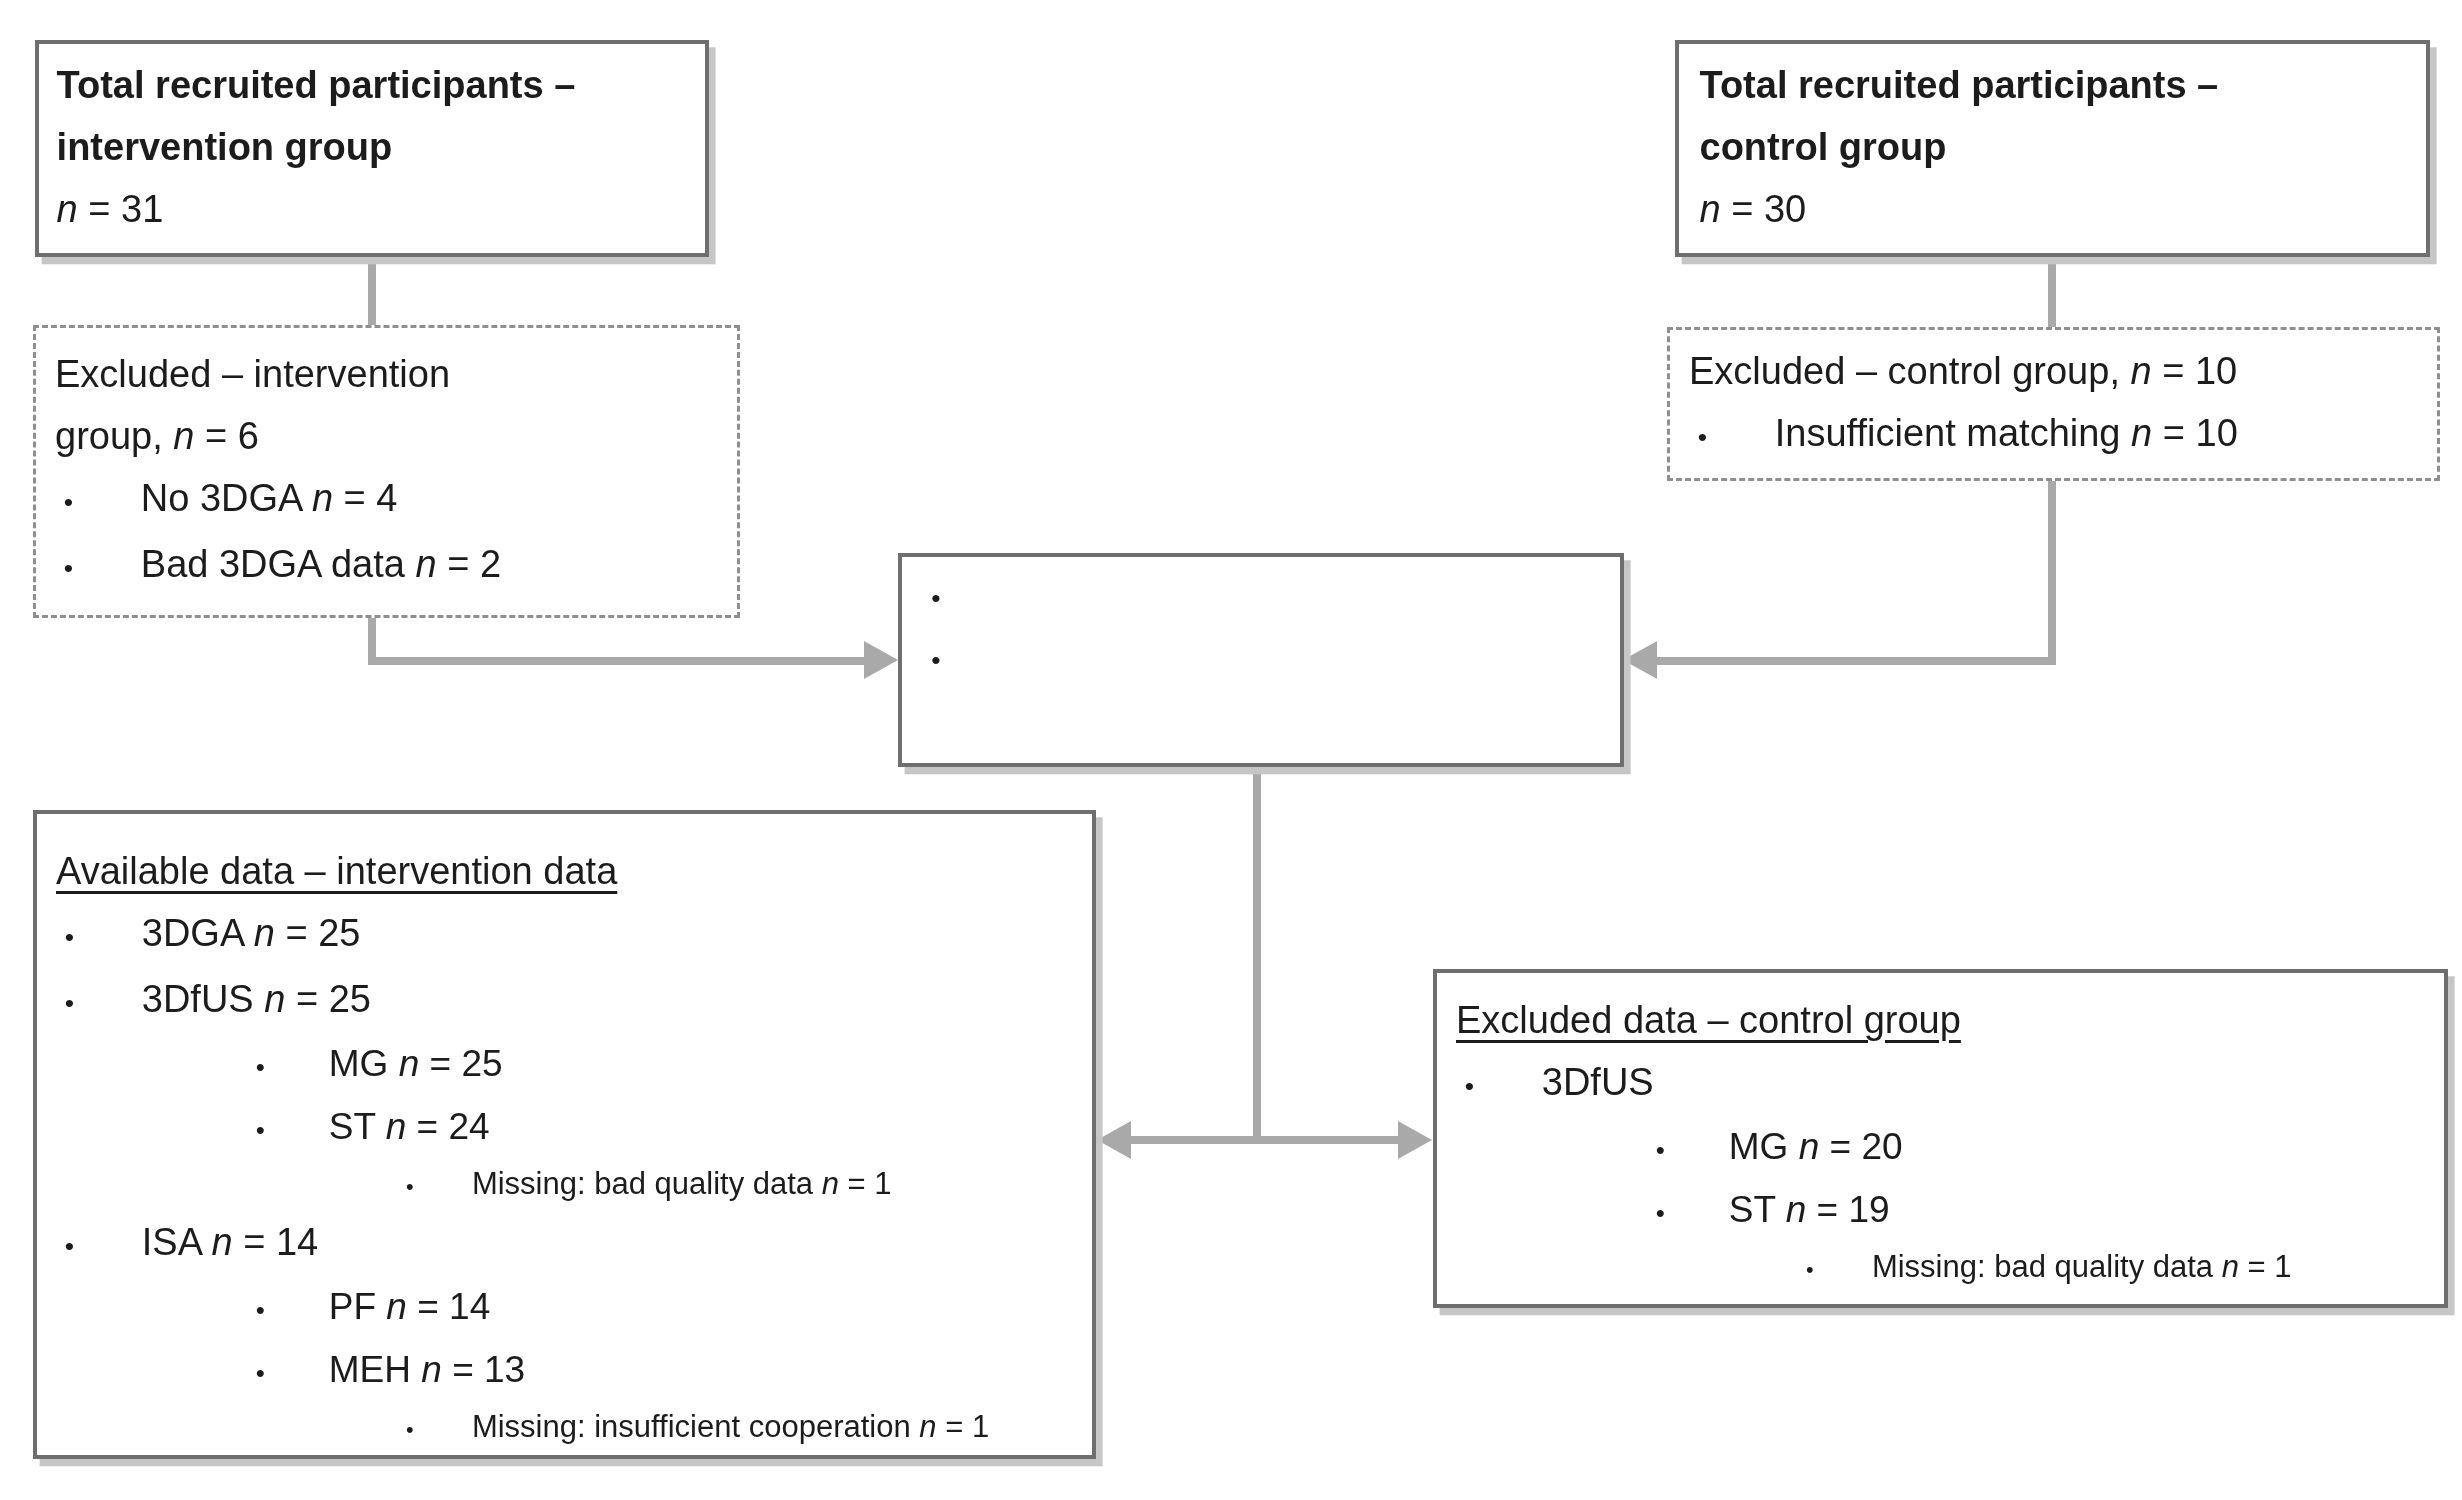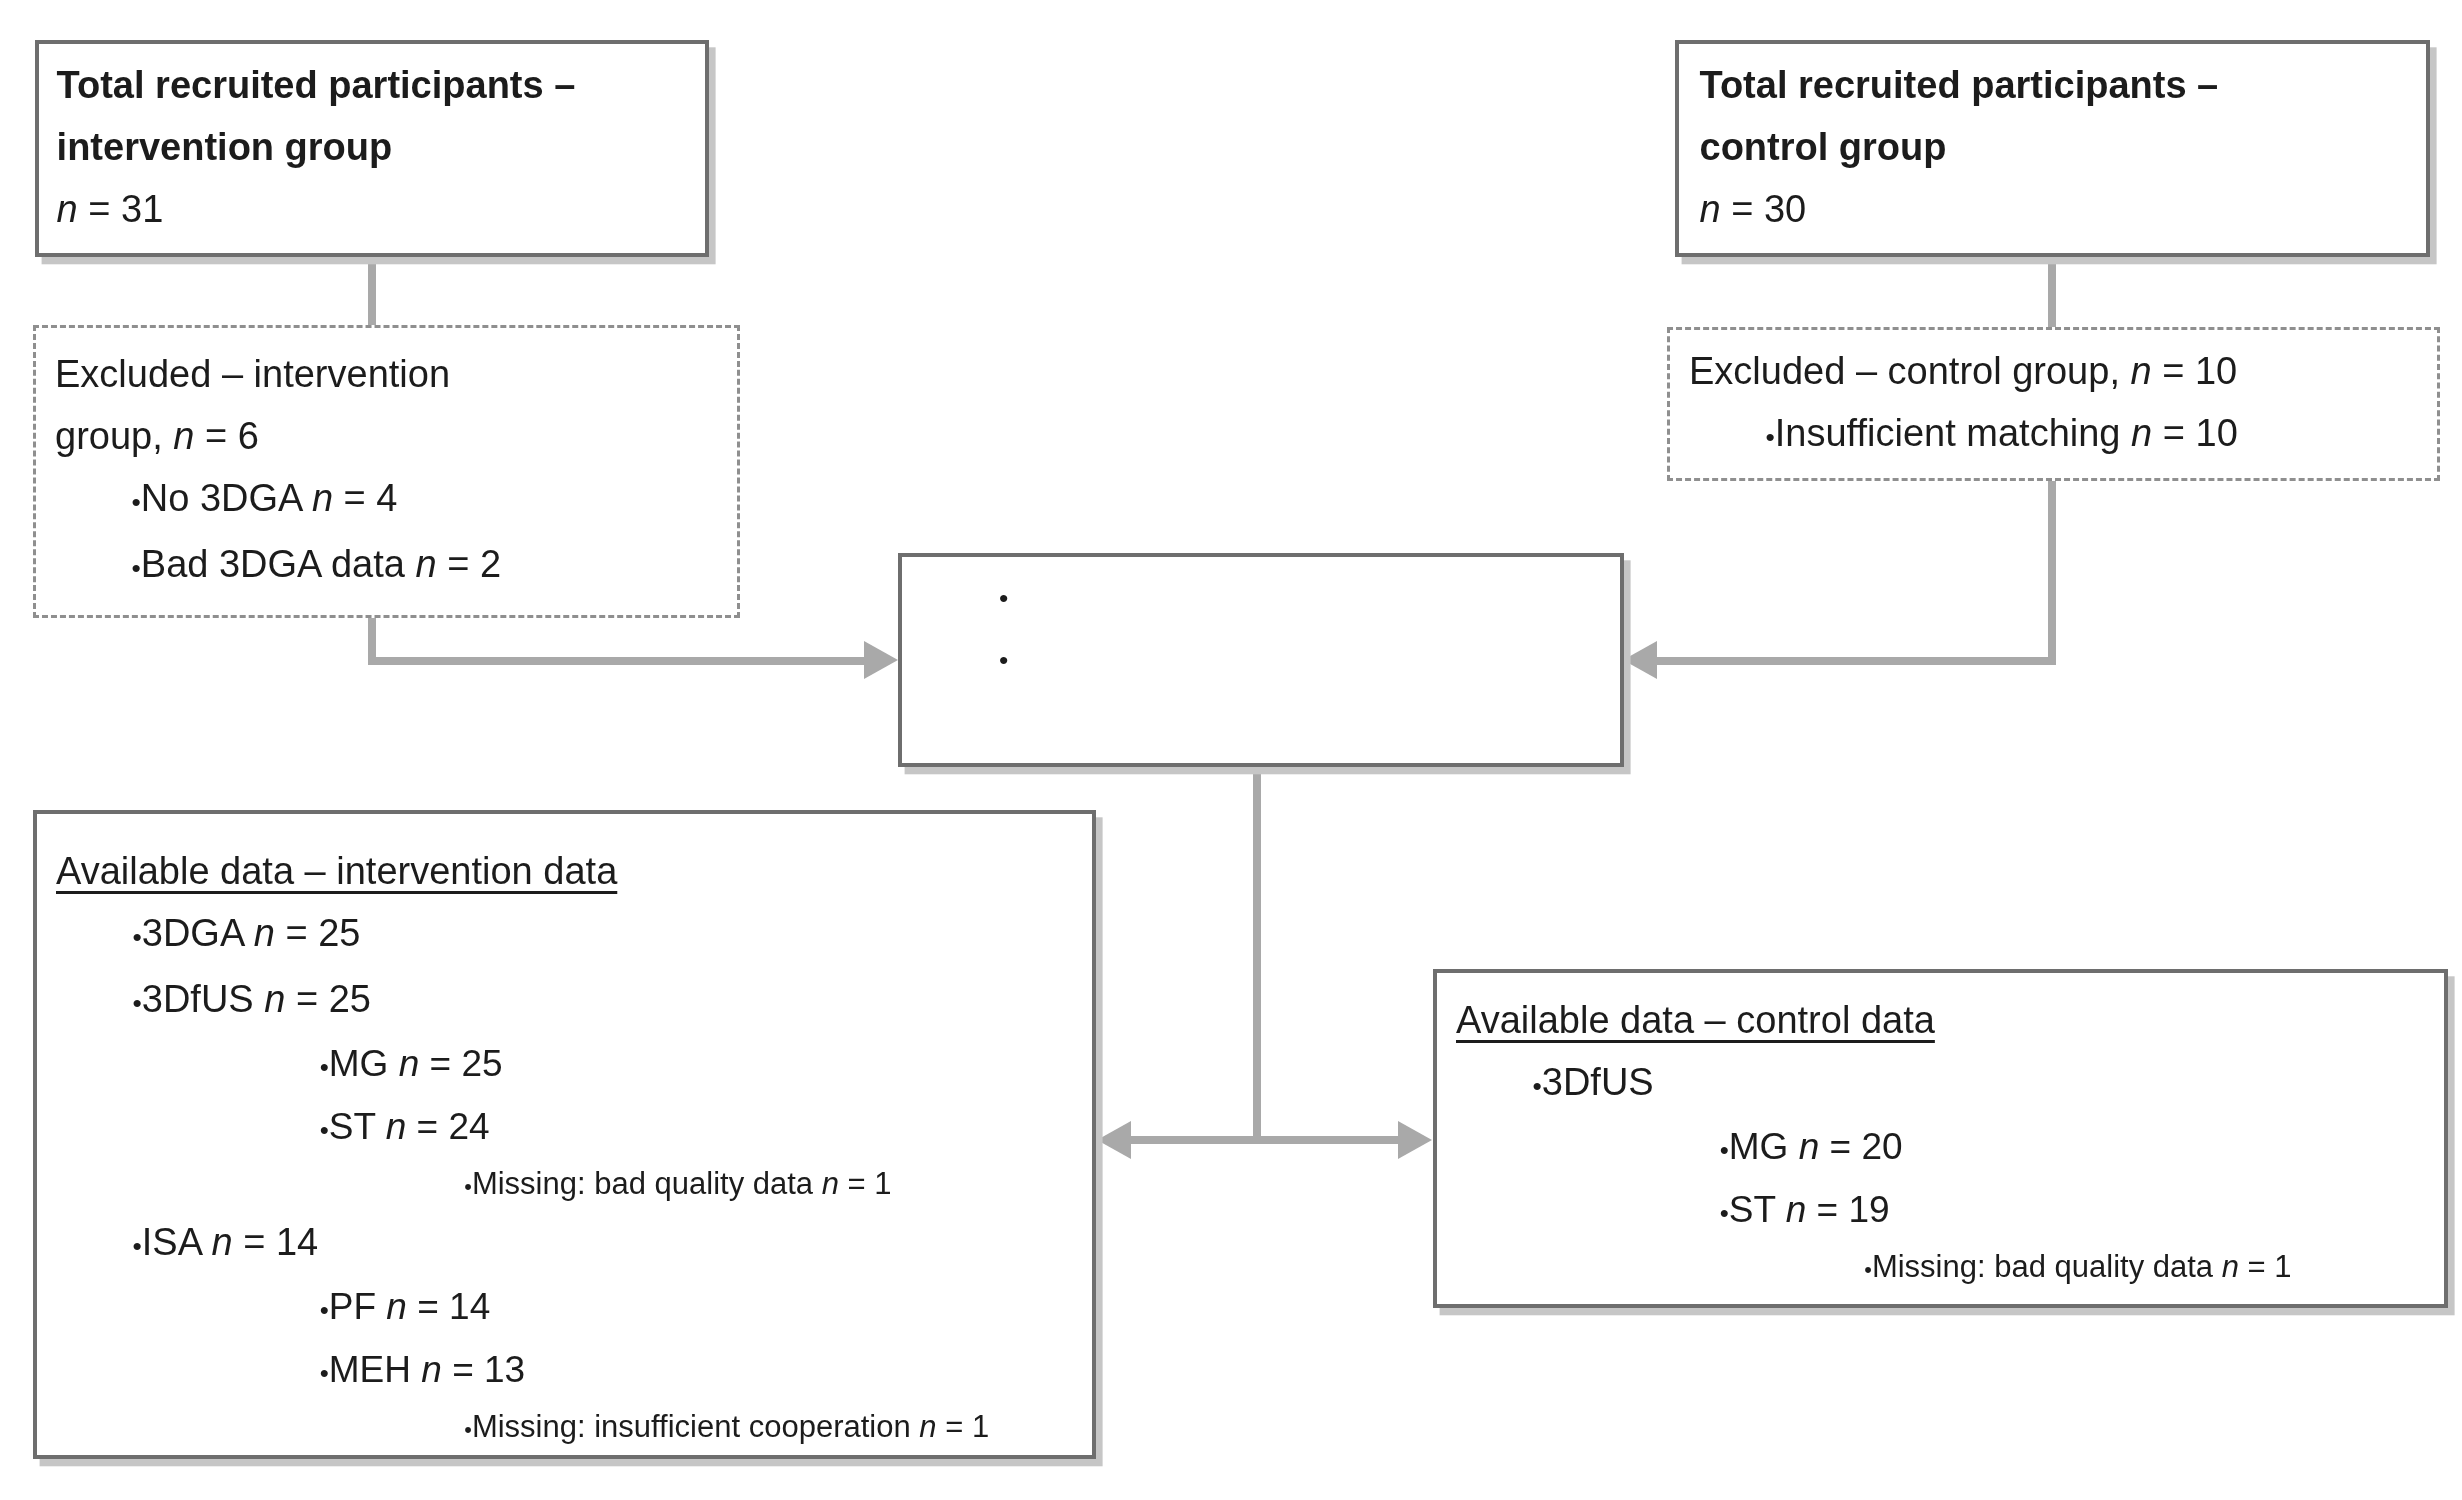--- a/index.html
+++ b/index.html
@@ -3,21 +3,20 @@
 <meta charset="utf-8">
 <style>
   html,body{margin:0;padding:0;background:#ffffff;}
   #canvas{
     position:relative;
     width:2462px;height:1500px;
     background:#ffffff;
     font-family:"Liberation Sans", sans-serif;
     color:#1c1c1c;
     overflow:hidden;
-    text-align:right;
   }
   
   .box{
     position:absolute;
     box-sizing:border-box;
     background:#ffffff;
     z-index:2;
   }
   .box.solid{
     border:4.4px solid #6e6e6e;
@@ -147,21 +146,21 @@
       <span class="mk">•</span>
       <span class="tx">MEH <i>n</i> = 13</span>
     </div>
     <div class="line l3">
       <span class="mk">•</span>
       <span class="tx">Missing: insufficient cooperation <i>n</i> = 1</span>
     </div>
   </div>
 
   <div class="box solid" style="left:1433px;top:969px;width:1015px;height:339px;padding:16px 19px">
-    <div class="line u">Available data – control data</div>
+    <div class="line u">Excluded data – control group</div>
     <div class="line l1">
       <span class="mk">•</span>
       <span class="tx">3DfUS</span>
     </div>
     <div class="line l2">
       <span class="mk">•</span>
       <span class="tx">MG <i>n</i> = 20</span>
     </div>
     <div class="line l2">
       <span class="mk">•</span>

